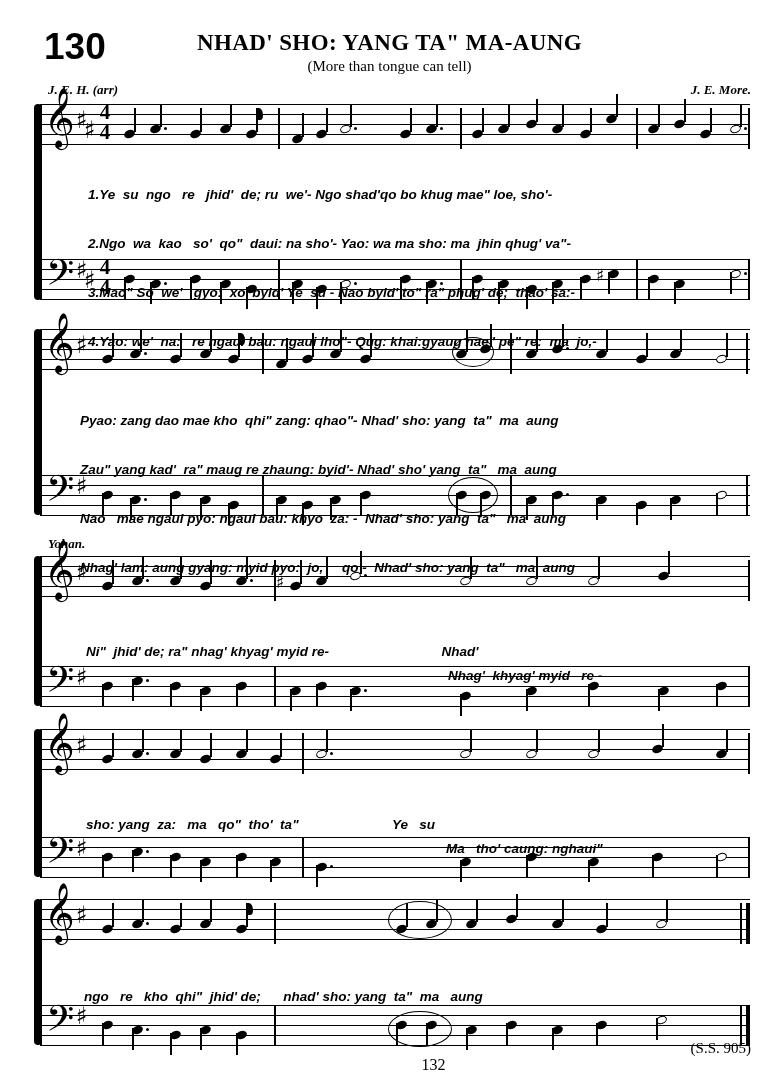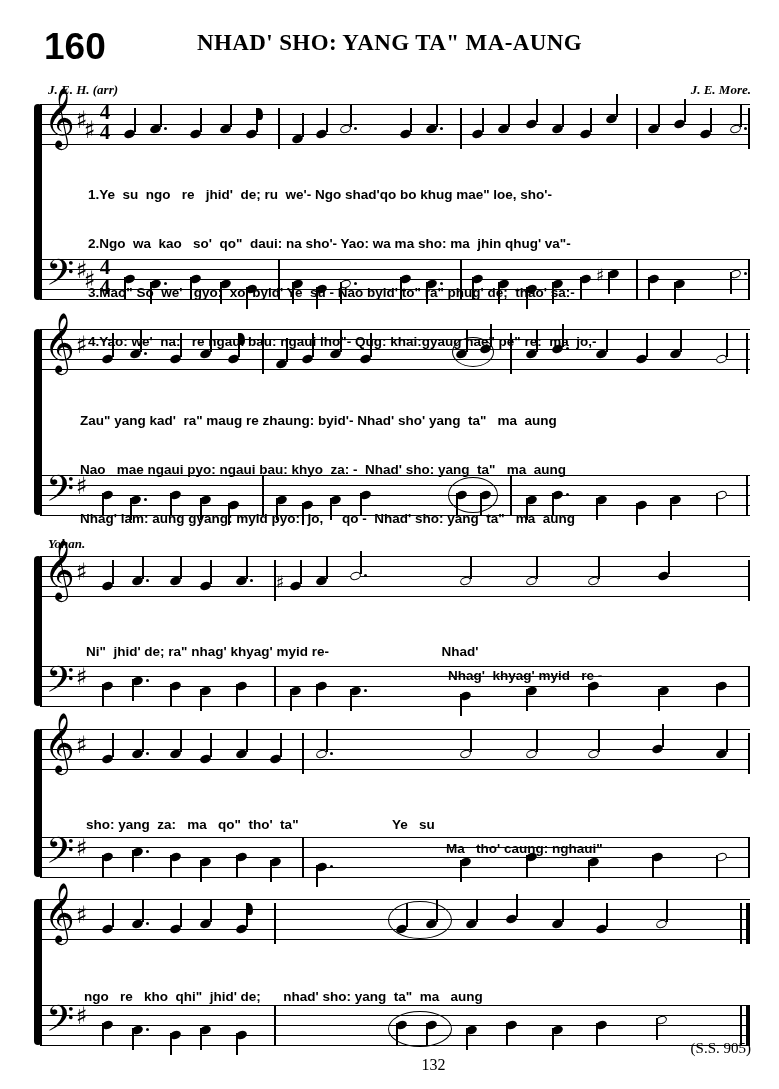--- a/index.html
+++ b/index.html
@@ -231,29 +231,31 @@
     left: 0;
     width: 779px;
     font-family: "Liberation Sans", sans-serif;
     font-size: 13.5px;
     font-weight: bold;
     white-space: pre;
   }
   .lyric-line {
     display: block;
     line-height: 19px;
+    font-style: italic;
   }
 </style>
 </head>
 <body>
 
 <div class="page">
 
-  <div class="hymn-number">160</div>
+  <div class="hymn-number">130</div>
   <div class="title">NHAD' SHO: YANG TA" MA-AUNG</div>
+  <div class="subtitle">(More than tongue can tell)</div>
   <div class="credit-left">J. E. H. (arr)</div>
   <div class="credit-right">J. E. More.</div>
 
   <div class="system" style="top:100px;">
     <div class="brace" style="top:4px;height:196px;border-radius:6px;"></div>
     <div class="sys-left" style="top:4px;height:196px;"></div>
 
     <div class="staff" style="top:4px;">
       <div class="line"></div>
         <div class="line"></div>
@@ -444,20 +446,21 @@
       <div class="nh" style="left:596px;top:26px;"></div>
         <div class="stem" style="left:606px;top:4px;height:24px;"></div>
       <div class="nh" style="left:630px;top:21px;"></div>
         <div class="stem" style="left:640px;top:0px;height:23px;"></div>
       <div class="nh hollow" style="left:676px;top:26px;"></div>
         <div class="stem" style="left:686px;top:4px;height:24px;"></div>
       <div class="barline" style="left:706px;top:4px;"></div>
     </div>
 
     <div class="lyric-block" style="top:56px;">
+      <span class="lyric-line" style="padding-left:80px;">Pyao: zang dao mae kho  qhi" zang: qhao"- Nhad' sho: yang  ta"  ma  aung</span>
       <span class="lyric-line" style="padding-left:80px;">Zau" yang kad'  ra" maug re zhaung: byid'- Nhad' sho' yang  ta"   ma  aung</span>
       <span class="lyric-line" style="padding-left:80px;">Nao   mae ngaui pyo: ngaui bau: khyo  za: -  Nhad' sho: yang  ta"   ma  aung</span>
       <span class="lyric-line" style="padding-left:80px;">Nhag' lam: aung gyang: myid pyo:  jo,     qo -  Nhad' sho: yang  ta"   ma  aung</span>
     </div>
 
     <div class="staff" style="top:150px;">
       <div class="line"></div>
         <div class="line"></div>
         <div class="line"></div>
         <div class="line"></div>

